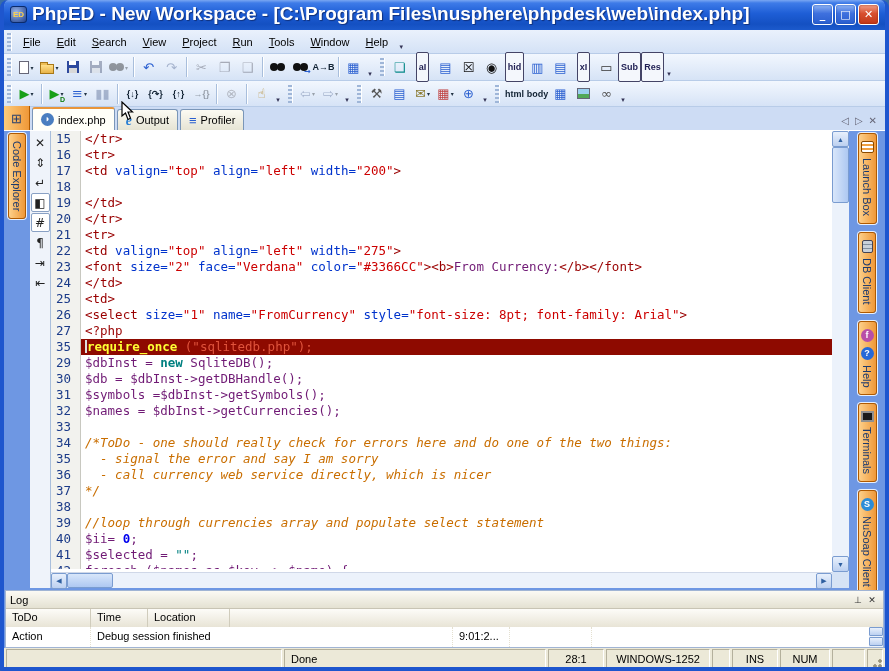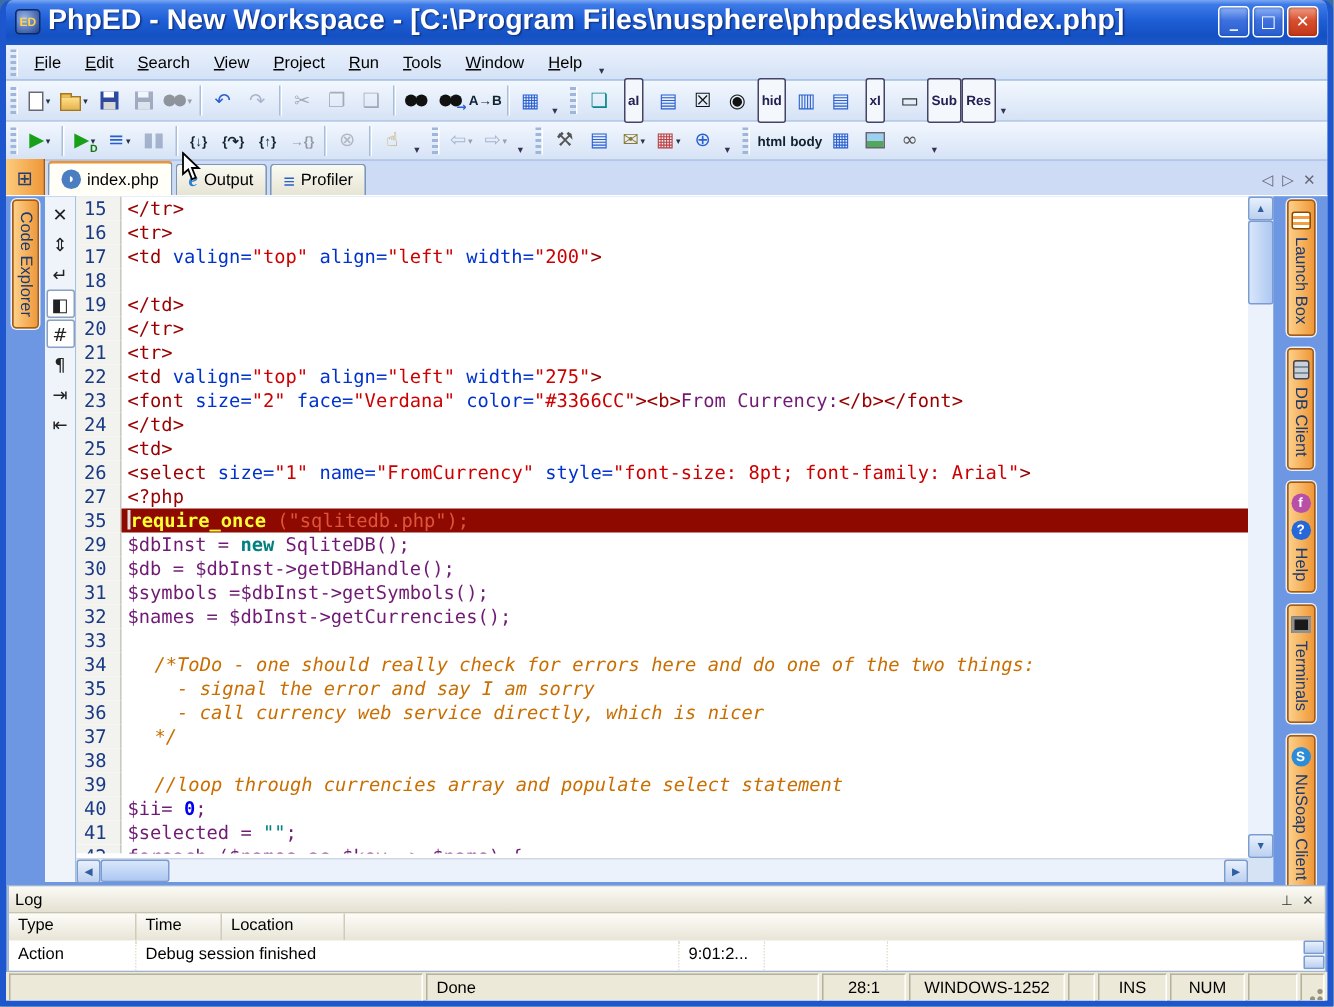--- a/index.html
+++ b/index.html
@@ -81,21 +81,21 @@
   .editor{flex:1;display:flex;flex-direction:column;background:#fff;}
   .lines{height:441px;flex:0 0 441px;overflow:hidden;background:#fff;}
   .ln{display:flex;height:16px;line-height:16px;font:12.5px "DejaVu Sans Mono",monospace;white-space:pre;}
   .ln.clip{height:6px;overflow:hidden;}
   .lno{width:30px;flex:0 0 30px;background:#F2F2EE;color:#1A3A88;padding-left:5px;border-right:1px solid #C8C8C0;}
   .lcode{flex:1;padding-left:4px;}
   .ln.hl .lcode{background:#8E0A00;}
   .caret{display:inline-block;width:2px;height:13px;background:#E0E0E0;vertical-align:-2px;}
   .sg-t{color:#990000;} .sg-a{color:#0033CC;} .sg-v{color:#CC0000;} .sg-p{color:#701a75;}
   .sg-k{color:#008080;font-weight:bold;} .sg-n{color:#0000EE;font-weight:bold;}
-  .sg-s{color:#008080;} .sg-c{color:#C96E00;font-style:italic;margin-left:18px;}
+  .sg-s{color:#008080;} .sg-c{color:#C96E00;font-style:italic;}
   .sg-y{color:#FFFF33;font-weight:bold;} .sg-r{color:#E0543C;}
   
   .vscroll{width:17px;flex:0 0 17px;display:flex;flex-direction:column;background:#ECF2FB;}
   .sbtn{height:16px;flex:0 0 16px;background:linear-gradient(180deg,#E8F0FC,#BCD0F0);border:1px solid #7A9CD0;border-radius:2px;
     color:#2E5FA0;font-size:7px;display:flex;align-items:center;justify-content:center;}
   .sbtn.h{width:16px;flex:0 0 16px;height:16px;}
   .vthumb{height:56px;flex:0 0 56px;background:linear-gradient(90deg,#D8E6FA,#AEC8F2);border:1px solid #7A9CD0;border-radius:2px;}
   .vtrack{flex:1;}
   .hscroll{height:16px;flex:0 0 16px;display:flex;background:#ECF2FB;border-top:1px solid #D0D8E8;}
   .hthumb{width:46px;flex:0 0 46px;background:linear-gradient(180deg,#D8E6FA,#AEC8F2);border:1px solid #7A9CD0;border-radius:2px;}
@@ -489,21 +489,21 @@
       </div>
   </div>
 
   <div class="logwrap">
     <div class="loghead">
       <span class="ttl">Log</span>
       <span class="hic">⊥</span>
       <span class="hic">✕</span>
     </div>
     <div class="logcols" id="logcols">
-        <div class="lcol" style="width: 85px; flex: 0 0 85px;">Type</div>
+        <div class="lcol" style="width: 85px; flex: 0 0 85px;">ToDo</div>
         <div class="lcol" style="width: 57px; flex: 0 0 57px;">Time</div>
         <div class="lcol" style="width: 82px; flex: 0 0 82px;">Location</div>
       </div>
     <div class="logrows">
       <div id="logrowhost" class="logrow" style="flex-direction:column;">
           <div class="logrow">
             <div class="lcell" style="width: 85px; flex: 0 0 85px;">Action</div>
             <div class="lcell" style="width: 362px; flex: 0 0 362px;">Debug session finished</div>
             <div class="lcell" style="width: 57px; flex: 0 0 57px;">9:01:2...</div>
             <div class="lcell" style="width: 82px; flex: 0 0 82px;"></div>

